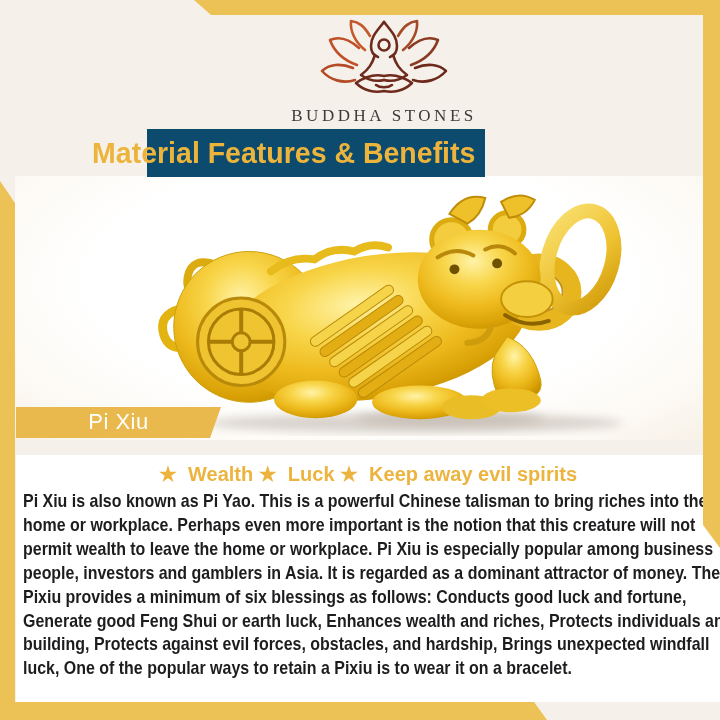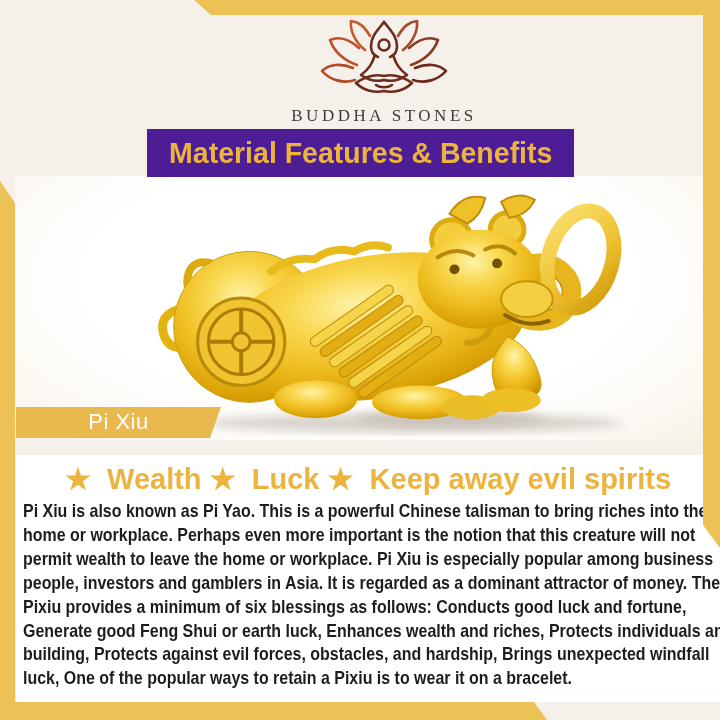--- a/index.html
+++ b/index.html
@@ -2,22 +2,22 @@
 <html><head>
 <meta charset="utf-8">
 <style>
   html,body{margin:0;padding:0;}
   .canvas{
     position:relative;width:720px;height:720px;overflow:hidden;
     background:#f5f1ea;
     font-family:"Liberation Sans",sans-serif;
   }
   
-  .title-band{position:absolute;left:147px;top:129px;width:427px;height:48px;background:#4c1d95;
-    display:flex;align-items:center;justify-content:center;z-index:2;}
+  .title-band{position:absolute;left:147px;top:129px;width:338px;height:48px;background:#0c4a6e;
+    display:flex;align-items:center;justify-content:flex-end;z-index:2;}
   .photo-panel{position:absolute;left:15px;top:176px;width:690px;height:264px;z-index:1;
     background:radial-gradient(ellipse at 50% 40%, #ffffff 55%, #fdfaf5 80%, #f7f1e7 100%);}
   .text-panel{position:absolute;left:16px;top:455px;width:704px;height:247px;background:#ffffff;z-index:2;overflow:hidden;}
   
   .bar{position:absolute;left:0;top:0;width:720px;height:720px;background:#ecc155;z-index:5;pointer-events:none;}
   .bar.top{clip-path:polygon(194px 0,720px 0,720px 15px,211px 15px);}
   .bar.right{clip-path:polygon(703px 0,720px 0,720px 548px,703px 525px);}
   .bar.left{clip-path:polygon(0 181px,15px 203px,15px 720px,0 720px);}
   .bar.bottom{clip-path:polygon(0 702px,534px 702px,547px 720px,0 720px);}
   
@@ -26,21 +26,21 @@
     color:#3f3a36;white-space:pre;}
   
   .title-text{font-size:30px;font-weight:bold;color:#edb43c;white-space:pre;
     transform:scaleX(0.95);letter-spacing:0px;}
   
   .pixiu-label{position:absolute;left:16px;top:407px;width:205px;height:31px;background:#e9b94d;z-index:4;
     clip-path:polygon(0 0,100% 0,calc(100% - 11px) 100%,0 100%);
     display:flex;align-items:center;justify-content:center;}
   .pixiu-label span{color:#ffffff;font-size:22px;font-weight:normal;letter-spacing:0.5px;transform:translateY(-1px);}
   
-  .headline{margin-top:7px;text-align:center;font-size:29px;font-weight:bold;color:#ecb43f;white-space:pre;}
+  .headline{margin-top:7px;text-align:center;font-size:20px;font-weight:bold;color:#ecb43f;white-space:pre;}
   .body-text{margin-top:3px;padding-left:7px;}
   .body-line{white-space:pre;font-size:19px;font-weight:bold;color:#1d1d1f;line-height:23.9px;
     transform:scaleX(0.84);transform-origin:0 50%;}
   .pendant{position:absolute;left:120px;top:188px;z-index:2;}
 </style>
 </head>
 <body>
 
 <div class="canvas">
 

